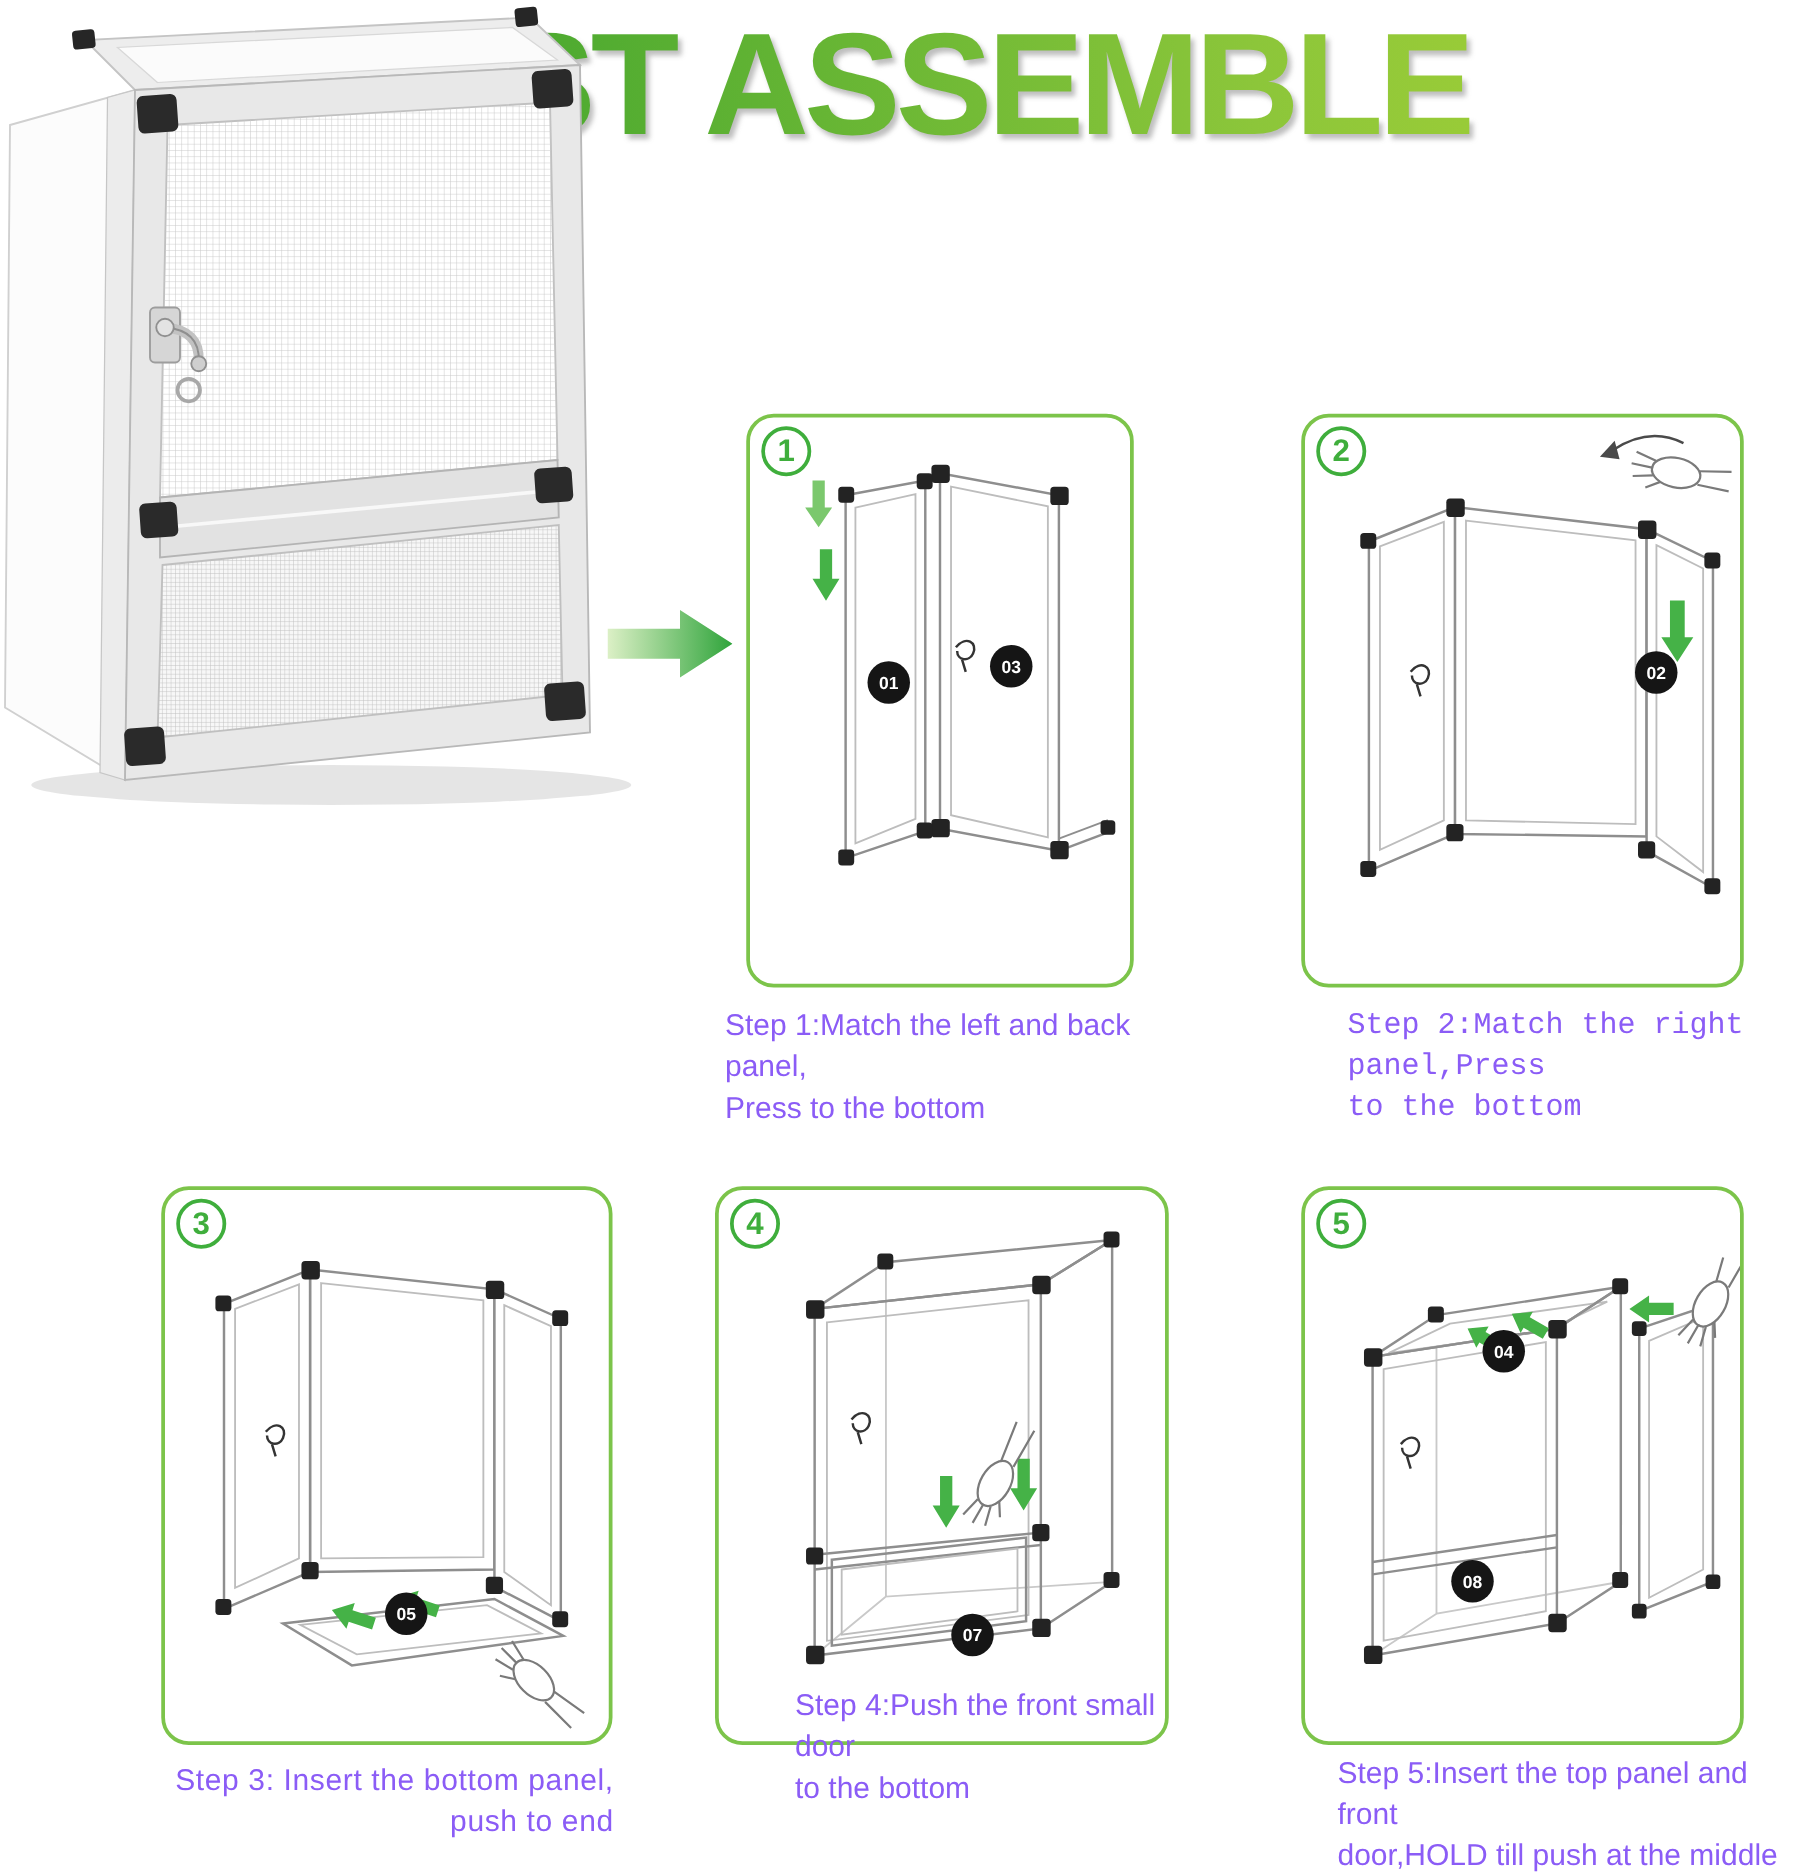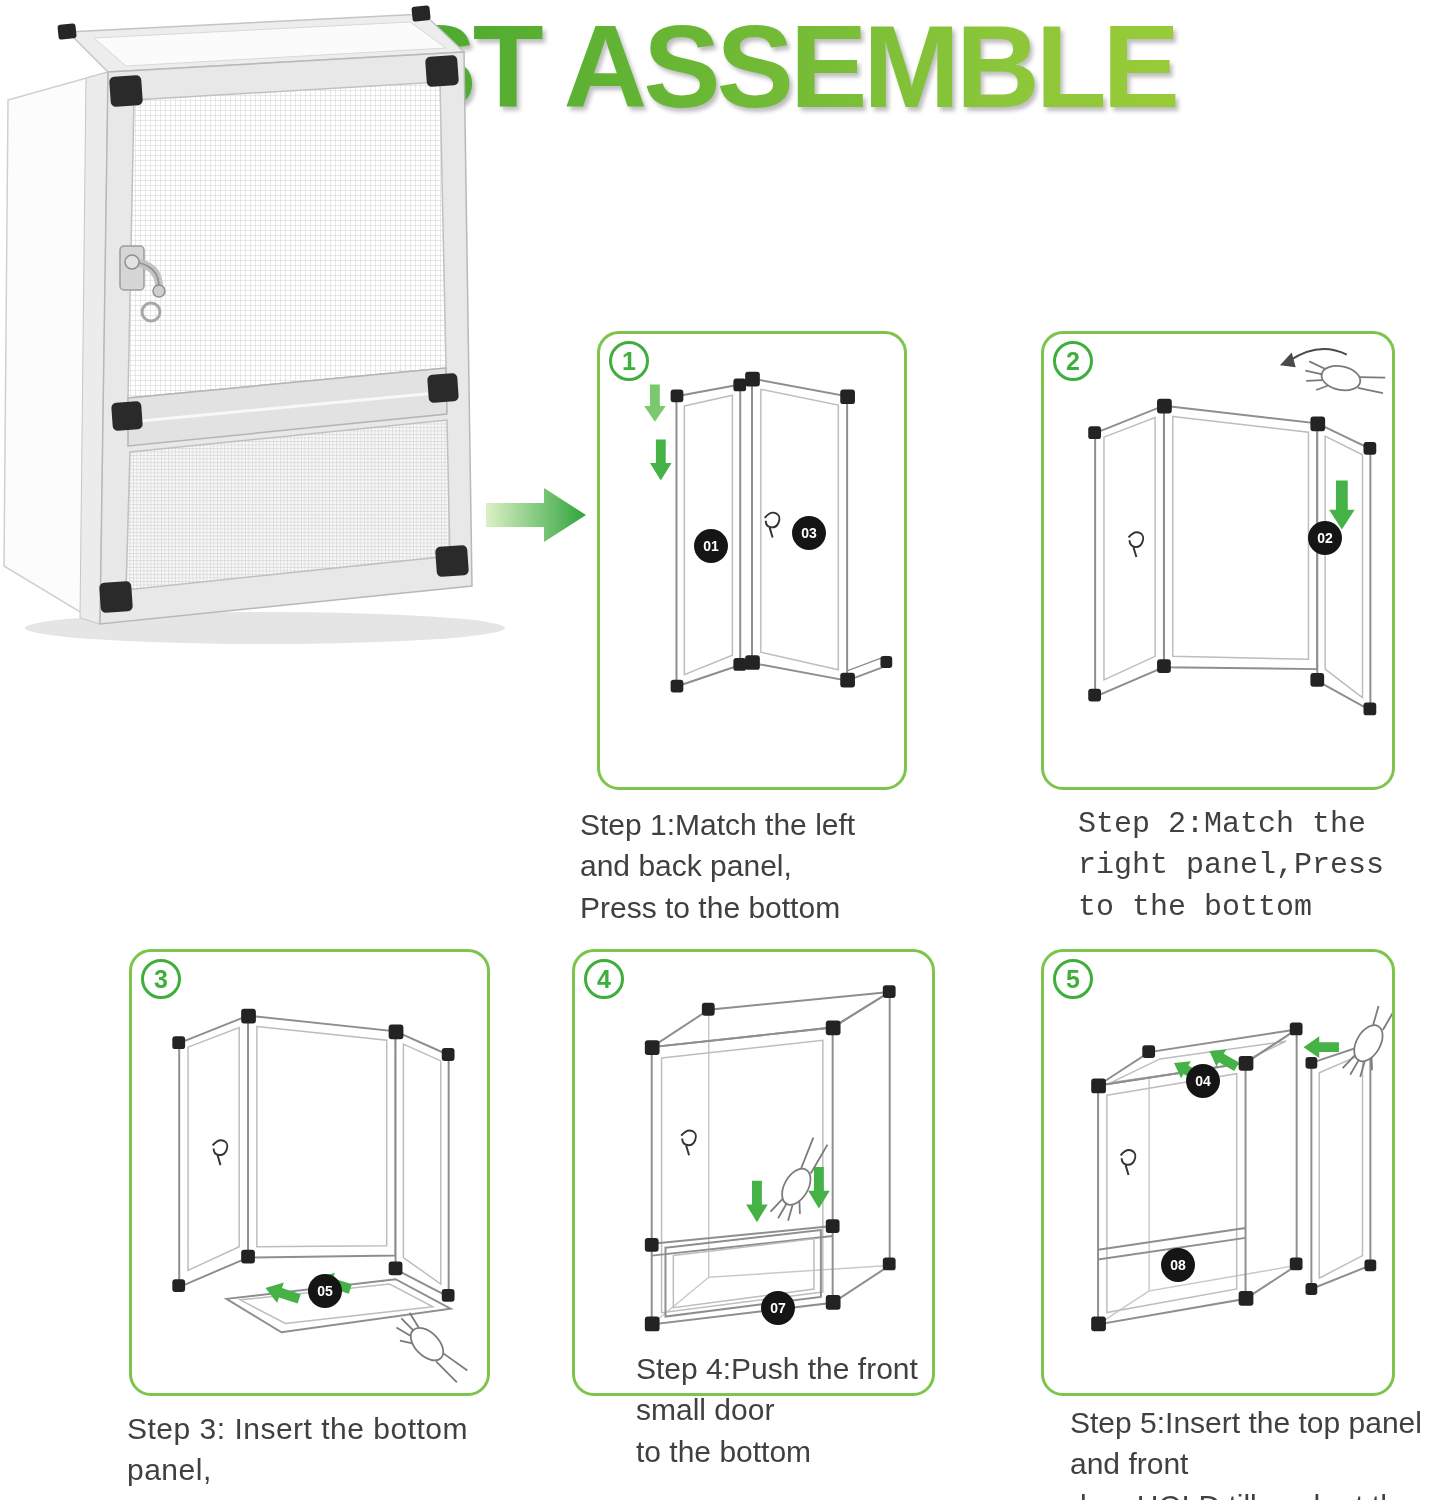--- a/index.html
+++ b/index.html
@@ -18,21 +18,21 @@
   .step-num {
     position:absolute; left:9px; top:7px; width:40px; height:40px;
     border:3px solid #3fae3c; border-radius:50%; color:#3fae3c; background:#fff;
     font-size:25px; font-weight:bold; display:flex; align-items:center; justify-content:center; z-index:3;
   }
   .badge {
     position:absolute; width:34px; height:34px; border-radius:50%;
     background:#151515; color:#fff; font-size:14px; font-weight:bold;
     display:flex; align-items:center; justify-content:center; z-index:2;
   }
-  .caption { position:absolute; font-size:30px; line-height:1.38; color:#404040; white-space:pre-line; }
+  .caption { position:absolute; font-size:24px; line-height:1.38; color:#8b5cf6; white-space:pre-line; }
   .art { position:absolute; inset:0; width:100%; height:100%; }
   .abs { position:absolute; }
 </style>
 </head>
 <body>
 
 <div class="canvas">
 
   <div class="title">FAST ASSEMBLE</div>
 
@@ -306,21 +306,21 @@
       </g>
     </svg>
     <div class="badge" style="left:142px; top:112px;">04</div>
     <div class="badge" style="left:117px; top:296px;text-align:center;">08</div>
   </div>
 
   <div class="caption" style="left:580px; top:804px; width:330px;">Step 1:Match the left and back panel,
 Press to the bottom</div>
   <div class="caption" style="left:1078px; top:804px; width:330px;font-family:Liberation Mono, monospace;">Step 2:Match the right panel,Press
 to the bottom</div>
-  <div class="caption" style="left:127px; top:1408px; width:380px; letter-spacing:0.5px;">Step 3: Insert the bottom panel,
+  <div class="caption" style="left:111px; top:1408px; width:380px; letter-spacing:0.5px;text-align:right;">Step 3: Insert the bottom panel,
 push to end</div>
   <div class="caption" style="left:610px; top:1348px; width:340px;margin-left:26px;">Step 4:Push the front small door
 to the bottom</div>
   <div class="caption" style="left:1037px; top:1402px; width:370px;margin-left:33px;">Step 5:Insert the top panel and front
 door,HOLD till push at the middle
 (NOT to end)</div>
 
 </div>
 
 </body></html>

